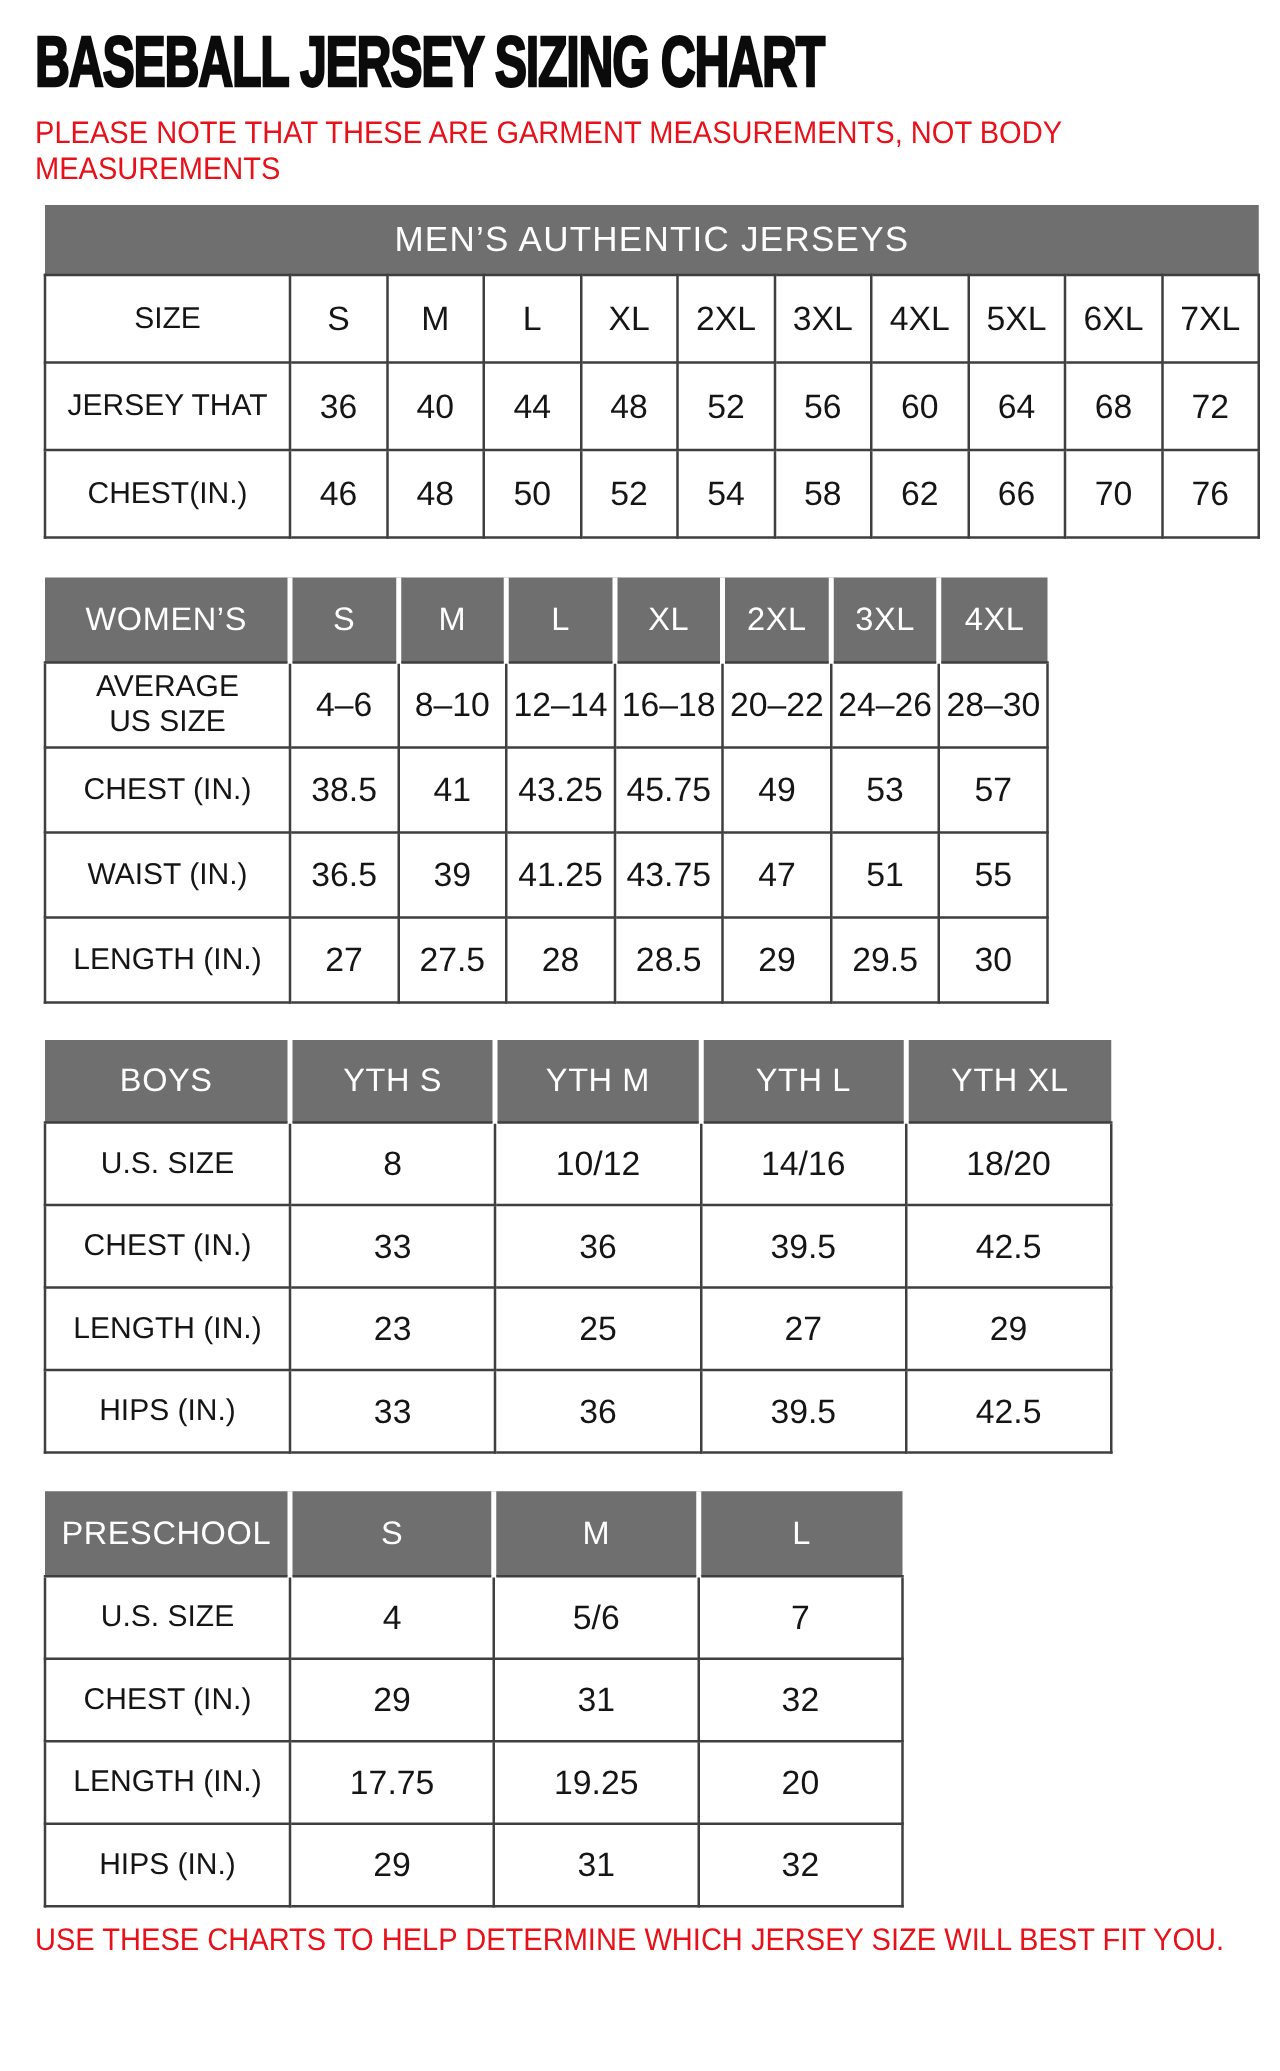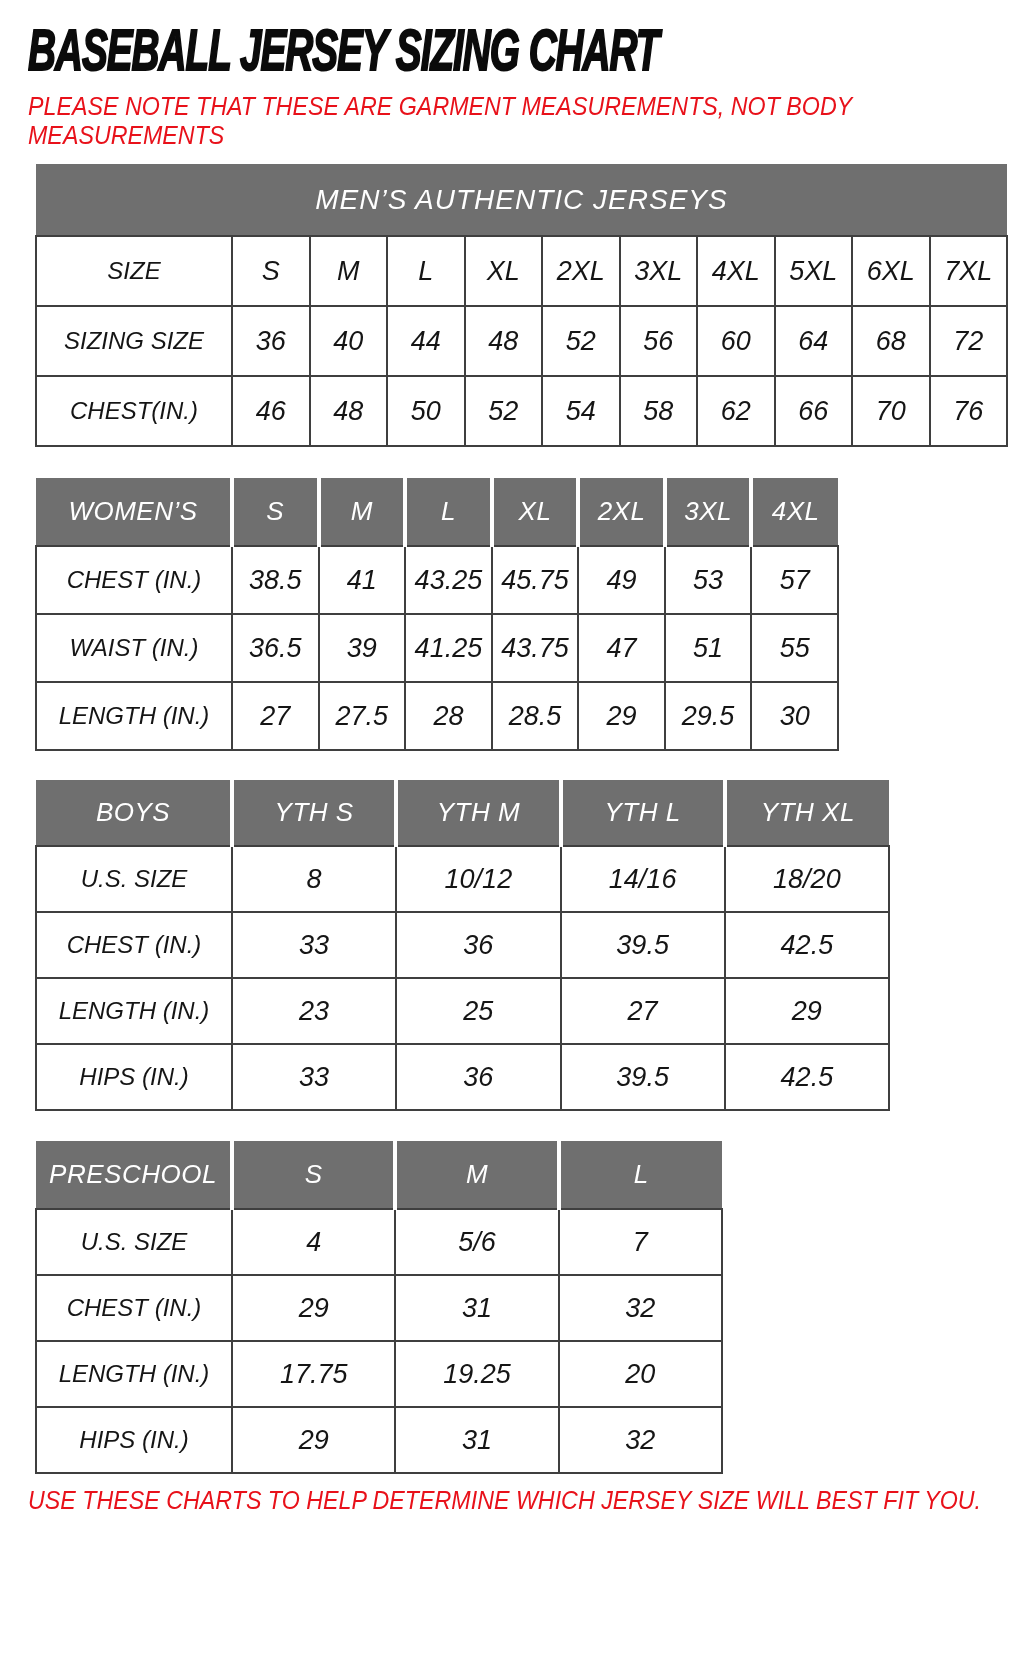--- a/index.html
+++ b/index.html
@@ -11,21 +11,21 @@
     --background:#ffffff;
   }
   html,body{margin:0;padding:0;}
   body{
     width:1024px;height:1657px;
     background:var(--background,#fff);
     font-family:"Liberation Sans",sans-serif;
     color:var(--text,#151515);
     overflow:hidden;
   }
-  .page{padding-top:22px;font-style:italic;}
+  .page{padding-top:22px;}
 
   h1.title{
     margin:0 0 0 28px;
     font-size:57px;
     line-height:56px;
     font-weight:700;
     letter-spacing:-1.5px;
     color:#0b0b0b;
     -webkit-text-stroke:2px #0b0b0b;
     white-space:nowrap;
@@ -98,21 +98,21 @@
     border-top:none;
     border-bottom:2px solid var(--border,#3f3f3f);
     border-left:4px solid #fff;
     border-right:4px solid #fff;
     padding:0;
   }
   .tbl th.ghead:first-child{border-left:none;}
   .tbl th.ghead:last-child{border-right:none;}
 
   #t-mens{width:973px;margin-top:14px;}
-  #t-mens thead tr{height:72px;}
+  #t-mens thead tr{height:56px;}
   #t-mens tbody tr{height:70px;border-radius:17px;}
 
   #t-womens{width:804px;margin-top:31px;}
   #t-womens thead tr{height:68px;}
   #t-womens tbody tr{height:68px;}
 
   #t-boys{width:855px;margin-top:29px;}
   #t-boys thead tr{height:66px;padding-left:28px;}
   #t-boys tbody tr{height:66px;}
 
@@ -156,21 +156,21 @@
           <td class="val">L</td>
           <td class="val">XL</td>
           <td class="val">2XL</td>
           <td class="val">3XL</td>
           <td class="val">4XL</td>
           <td class="val">5XL</td>
           <td class="val">6XL</td>
           <td class="val">7XL</td>
         </tr>
         <tr>
-          <th class="rlabel">SIZING SIZE</th>
+          <th class="rlabel">JERSEY THAT</th>
           <td class="val">36</td>
           <td class="val">40</td>
           <td class="val">44</td>
           <td class="val">48</td>
           <td class="val">52</td>
           <td class="val">56</td>
           <td class="val">60</td>
           <td class="val">64</td>
           <td class="val">68</td>
           <td class="val">72</td>
@@ -209,20 +209,31 @@
           <th class="ghead">M</th>
           <th class="ghead">L</th>
           <th class="ghead">XL</th>
           <th class="ghead">2XL</th>
           <th class="ghead">3XL</th>
           <th class="ghead">4XL</th>
         </tr>
       </thead>
       <tbody>
         <tr>
+          <th class="rlabel">AVERAGE
+US SIZE</th>
+          <td class="val">4–6</td>
+          <td class="val">8–10</td>
+          <td class="val">12–14</td>
+          <td class="val">16–18</td>
+          <td class="val">20–22</td>
+          <td class="val">24–26</td>
+          <td class="val">28–30</td>
+        </tr>
+        <tr>
           <th class="rlabel">CHEST (IN.)</th>
           <td class="val">38.5</td>
           <td class="val">41</td>
           <td class="val">43.25</td>
           <td class="val">45.75</td>
           <td class="val">49</td>
           <td class="val">53</td>
           <td class="val">57</td>
         </tr>
         <tr>

